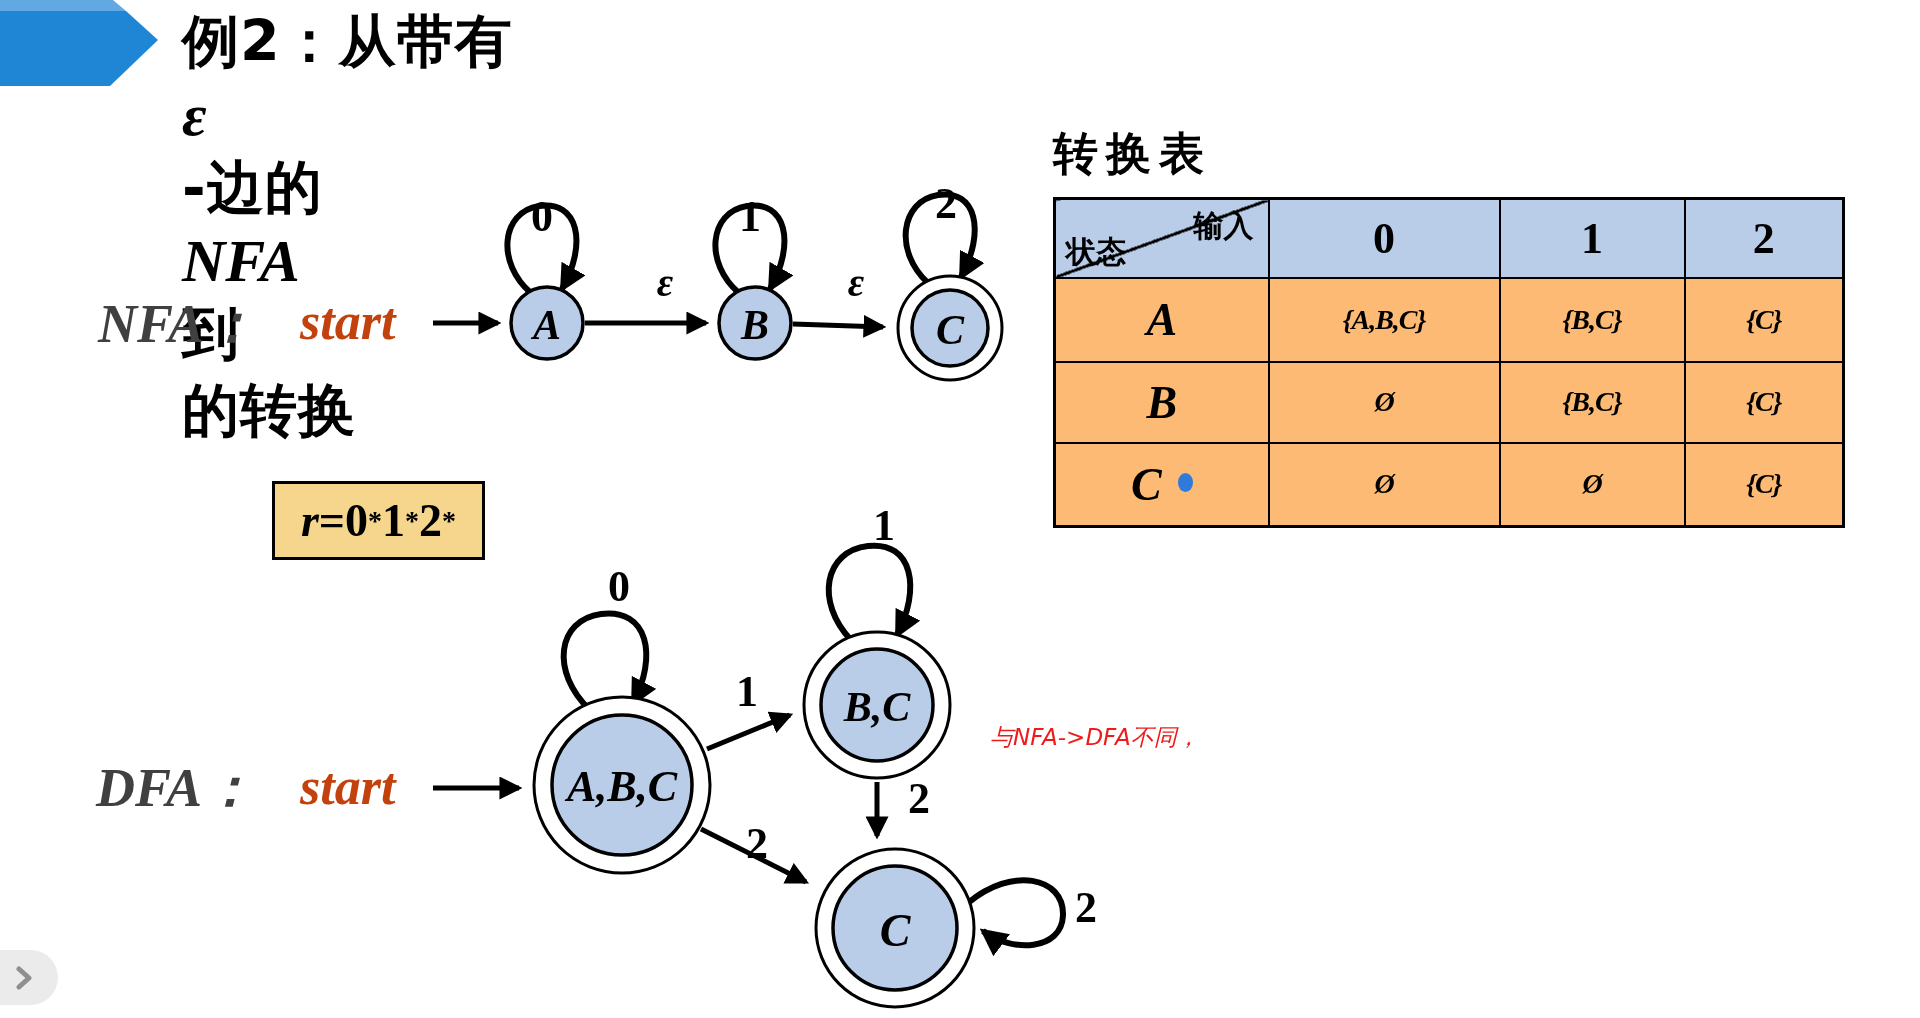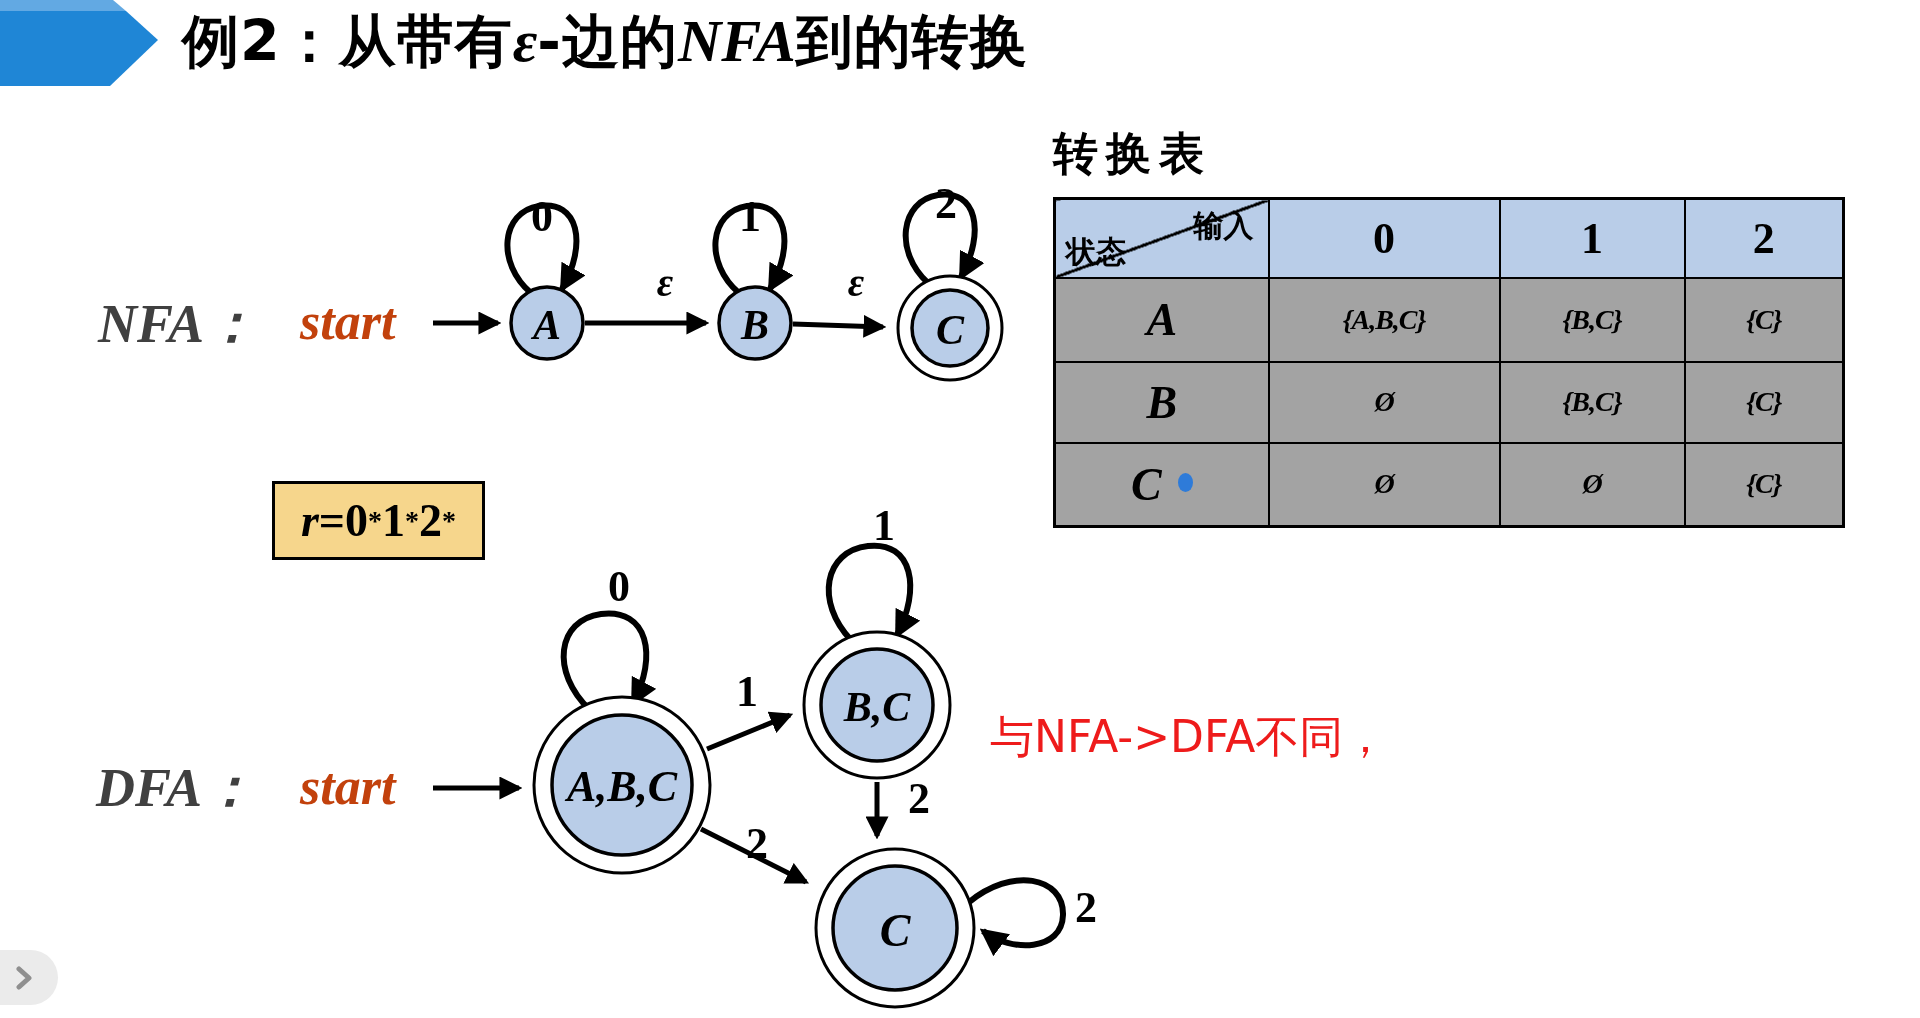--- a/index.html
+++ b/index.html
@@ -8,31 +8,31 @@
 
   .abs { position:absolute; }
 
   
   .serifI { font-family:"Liberation Serif", serif; font-style:italic; font-weight:bold; }
   .serifB { font-family:"Liberation Serif", serif; font-weight:bold; }
   .cjkB   { font-family:"DejaVu Sans", sans-serif; font-weight:bold; }
   .cjkS   { font-family:"DejaVu Serif", serif; font-weight:bold; }
 
   
-  .titlebar { left:182px; top:4px; display:flex; align-items:baseline; color:#000; white-space:nowrap; }
+  .titlebar { left:182px; top:4px; display:flex; align-items:baseline; color:#000; white-space:nowrap;flex-direction:column; }
   .titlebar .t-cjk  { font-size:57px; letter-spacing:1px; }
   .titlebar .t-math { font-size:60px; letter-spacing:0; }
 
   
   .diag-label { font-size:54px; color:#404040; white-space:nowrap; }
   .start-label { font-size:52px; color:#c2410c; white-space:nowrap; }
 
   
   .tbl-title { left:1053px; top:124px; width:789px; text-align:left; font-size:45px; letter-spacing:8px; color:#000; }
-  table.trans { left:1053px; top:197px; position:absolute; border-collapse:collapse; table-layout:fixed; background:#a3a3a3; }
+  table.trans { left:1053px; top:197px; position:absolute; border-collapse:collapse; table-layout:fixed; background:#fdba74; }
   table.trans td { border:2.5px solid #000; text-align:center; vertical-align:middle; padding:0; }
   table.trans { border:3px solid #000; }
   td.hdr { background:#b9cde8; }
   td.corner {
     background:
       linear-gradient(to bottom right,
         rgba(0,0,0,0) calc(50% - 2px), #000 calc(50% - 2px),
         #000 calc(50% + 1px), rgba(0,0,0,0) calc(50% + 1px)),
       #b9cde8;
     position:relative;
@@ -43,22 +43,22 @@
   .cell-state { font-size:46px; }
   .cell-set   { font-size:28px; letter-spacing:-1px; }
   .dot { display:inline-block; width:15px; height:19px; border-radius:50%; background:#2e7bd9; margin-left:16px; vertical-align:8px; }
 
   
   .regex { left:272px; top:481px; width:213px; height:79px; background:#f6d68c; border:3.5px solid #000;
            display:flex; align-items:center; justify-content:center; font-size:46px; color:#000; }
   .regex sup { font-size:28px; vertical-align:18px; letter-spacing:0; }
 
   
-  .note { left:990px; top:716px; width:910px; color:#ee1b1b; font-size:44px; line-height:42px;
-          font-family:"DejaVu Sans", sans-serif; }
+  .note { left:990px; top:716px; width:910px; color:#ee1b1b; font-size:23px; line-height:42px;
+          font-family:"DejaVu Sans", sans-serif;font-style:italic; }
 
   
   .nav-next { left:0; top:950px; width:58px; height:55px; background:#ebebeb;
               border-radius:0 28px 28px 0; display:flex; align-items:center; cursor:pointer; }
   .nav-next svg { margin-left:16px; }
 
   
   svg.layer { position:absolute; left:0; top:0; pointer-events:none; }
   .st-circle  { fill:#b9cde8; stroke:#000; stroke-width:3.5; }
   .st-outer   { fill:#ffffff; stroke:#000; stroke-width:3; }

